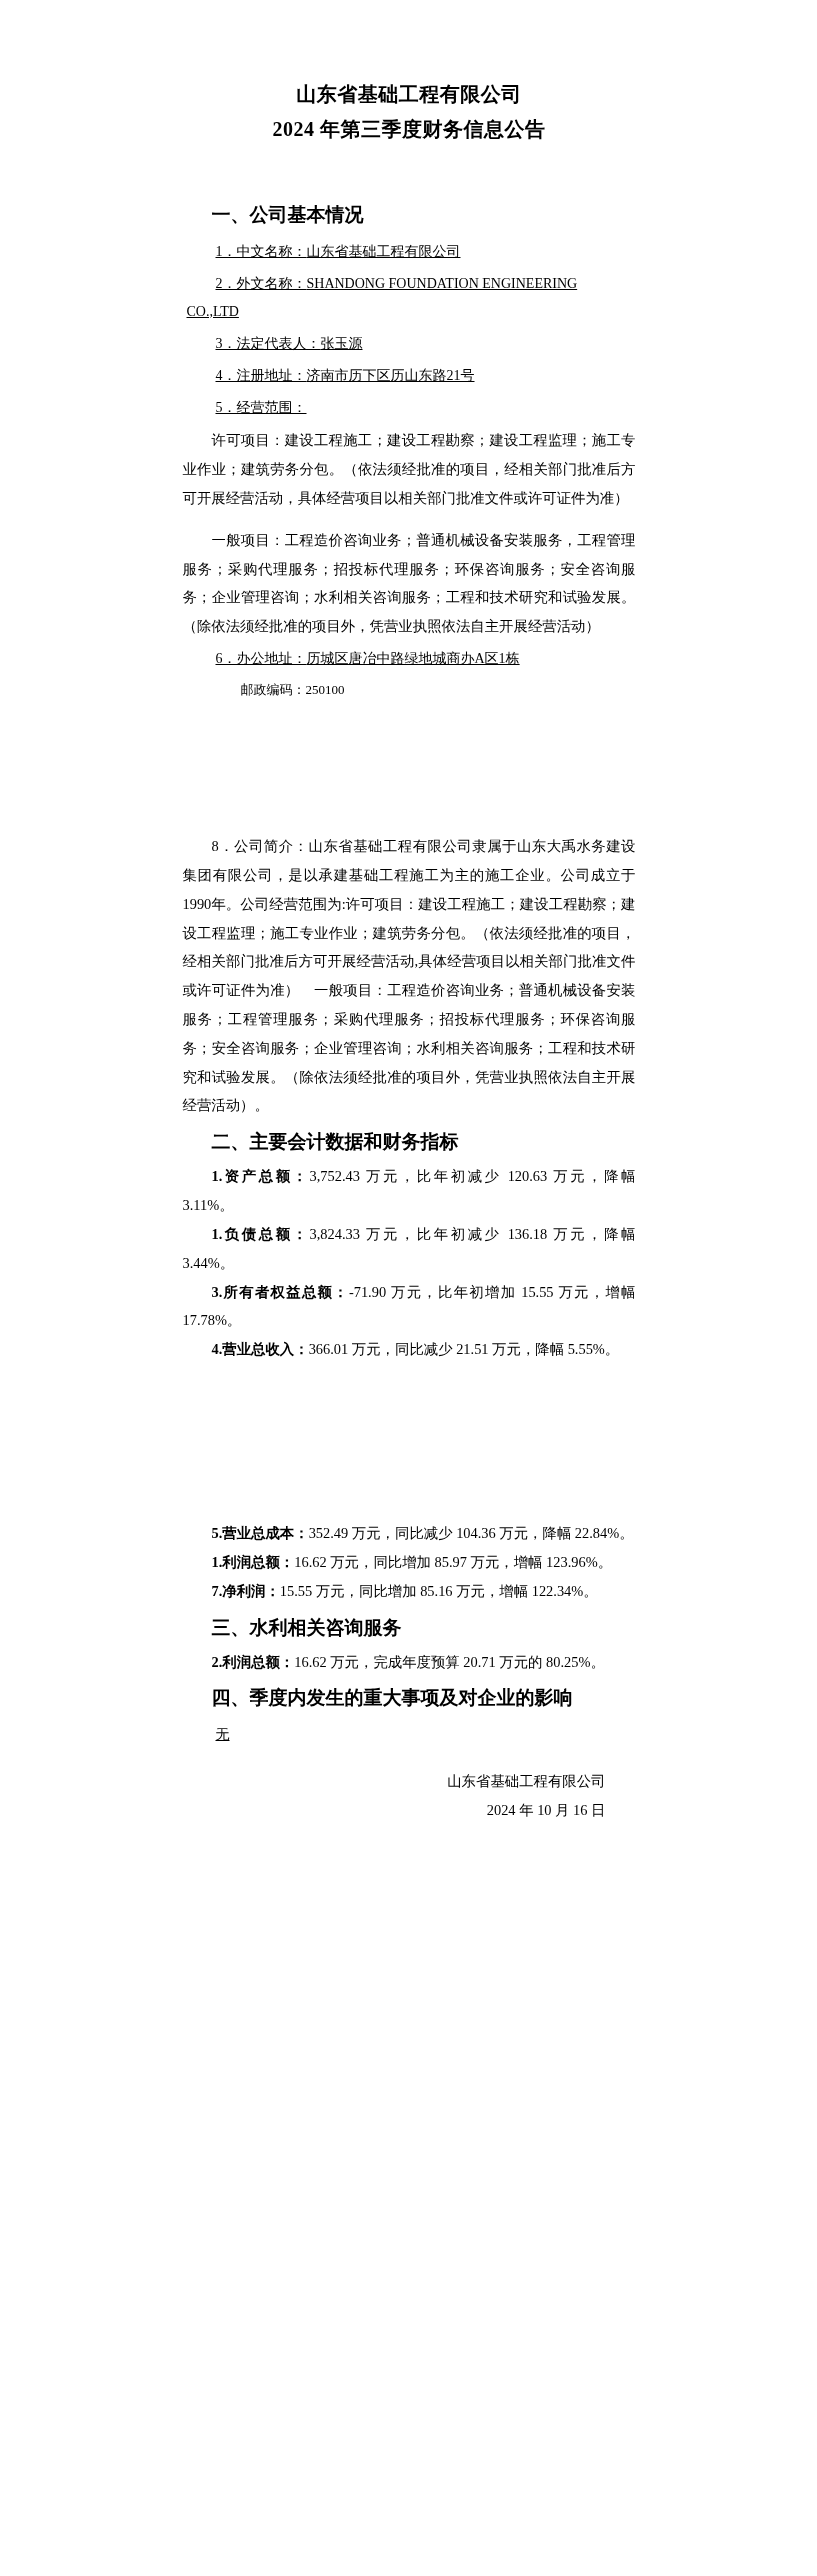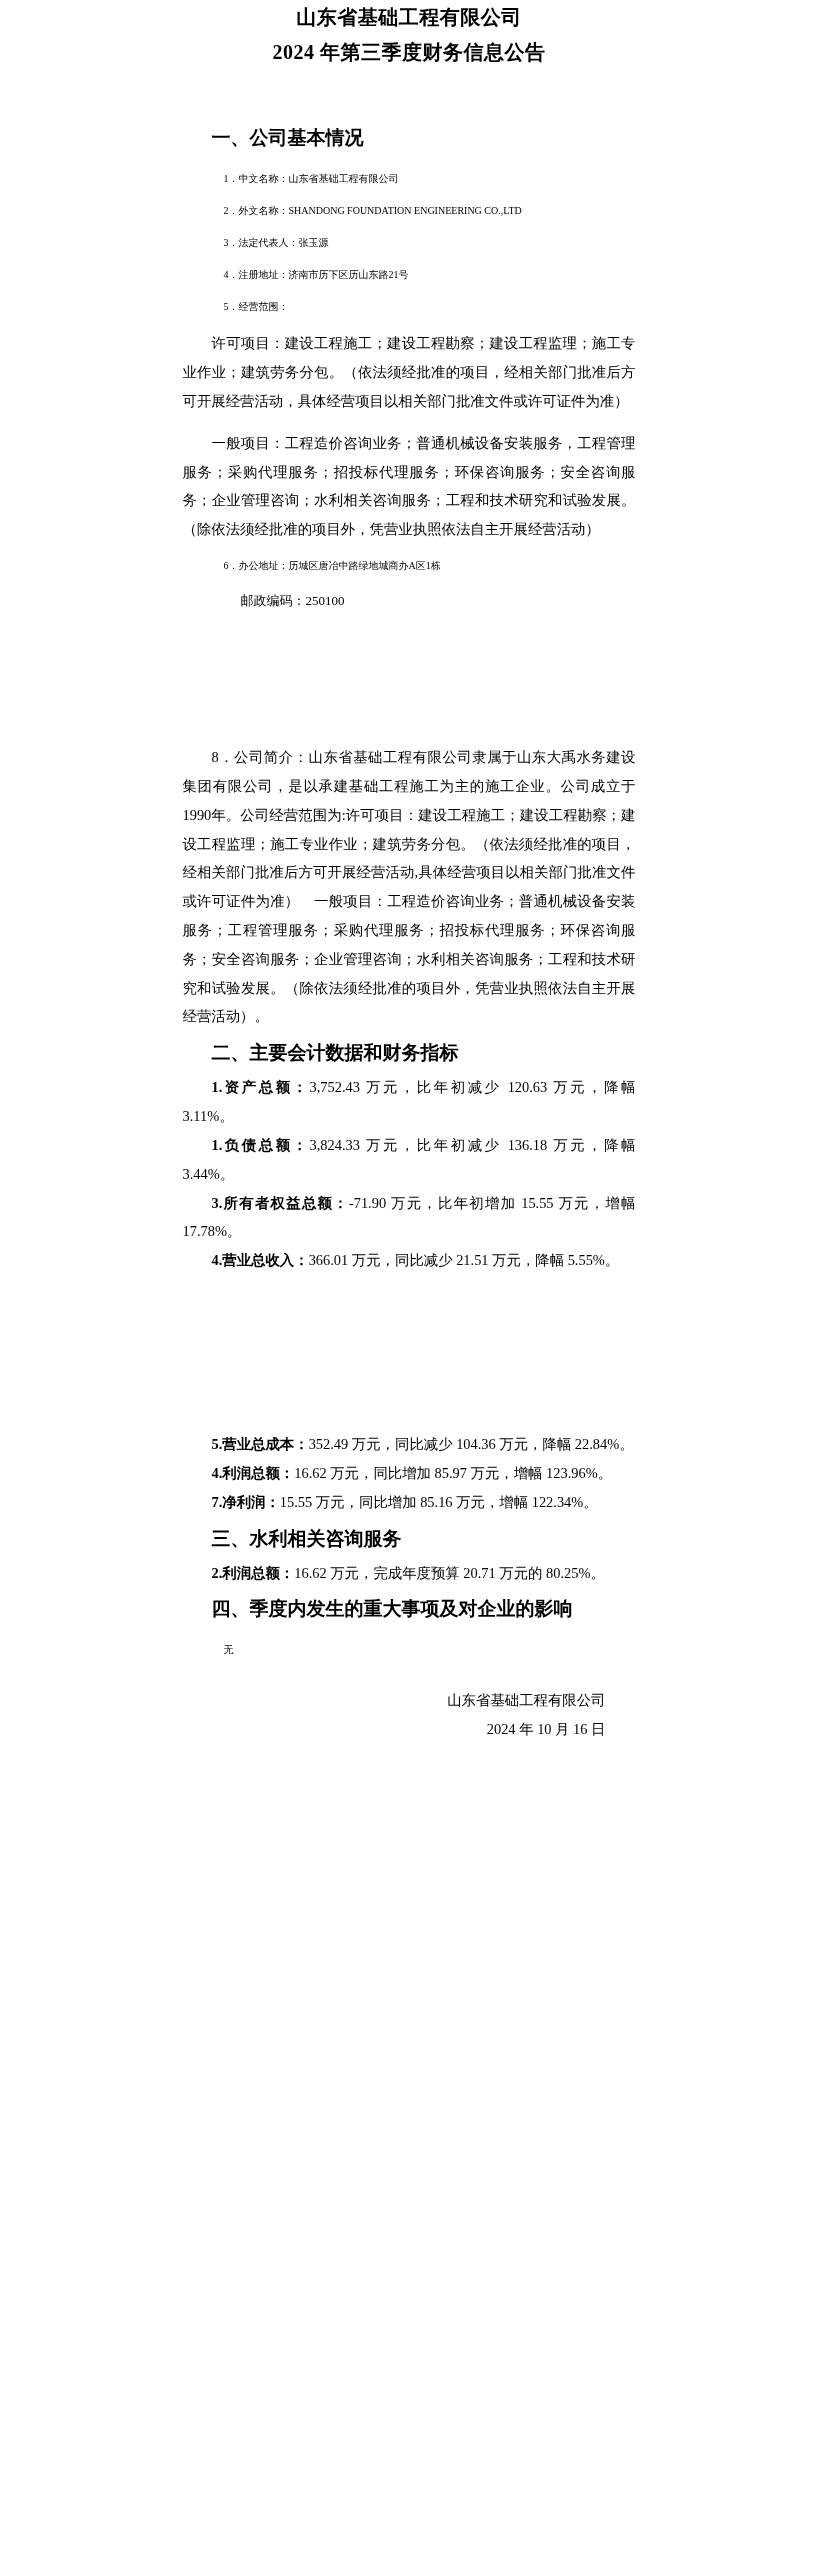--- a/index.html
+++ b/index.html
@@ -16,20 +16,21 @@
     width: 818px;
     min-height: 3470px;
     background: #ffffff;
     position: relative;
     box-sizing: border-box;
     padding: 0;
   }
   .doc {
     width: 572px;
     margin: 0 auto;
+    padding-top: 77px;
     box-sizing: border-box;
   }
   .title-block {
     text-align: center;
     margin-bottom: 49px;
   }
   .title-line {
     font-size: 20px;
     font-weight: bold;
     letter-spacing: 0.5px;
@@ -41,24 +42,25 @@
     margin: 0 auto;
   }
   .section-head {
     font-size: 19px;
     font-weight: bold;
     line-height: 2.0;
     margin: 3.1px 0 1px 0;
     text-indent: 29px;
   }
   .item {
-    font-size: 10px;
+    font-size: 14px;
     line-height: 2.0;
     text-indent: 29px;
-    margin: 12px;
+    margin: 4px;
+    text-decoration: underline;
   }
   .para {
     font-size: 14.4px;
     line-height: 2.0;
     text-align: justify;
     text-indent: 29px;
     margin: 0;
   }
   .sub-indent {
     font-size: 13px;
@@ -142,21 +144,21 @@
       <div class="para">
         <b>4.营业总收入：</b><span>366.01 万元，同比减少 21.51 万元，降幅 5.55%。</span>
       </div>
 
       <div class="gap-xl"></div>
 
       <div class="para">
         <b>5.营业总成本：</b><span>352.49 万元，同比减少 104.36 万元，降幅 22.84%。</span>
       </div>
       <div class="para">
-        <b>4.利润总额：</b><span>16.62 万元，同比增加 85.97 万元，增幅 123.96%。</span>
+        <b>1.利润总额：</b><span>16.62 万元，同比增加 85.97 万元，增幅 123.96%。</span>
       </div>
       <div class="para">
         <b>7.净利润：</b><span>15.55 万元，同比增加 85.16 万元，增幅 122.34%。</span>
       </div>
 
       <div class="section-head">三、水利相关咨询服务</div>
 
       <div class="para">
         <b>2.利润总额：</b><span>16.62 万元，完成年度预算 20.71 万元的 80.25%。</span>
       </div>

